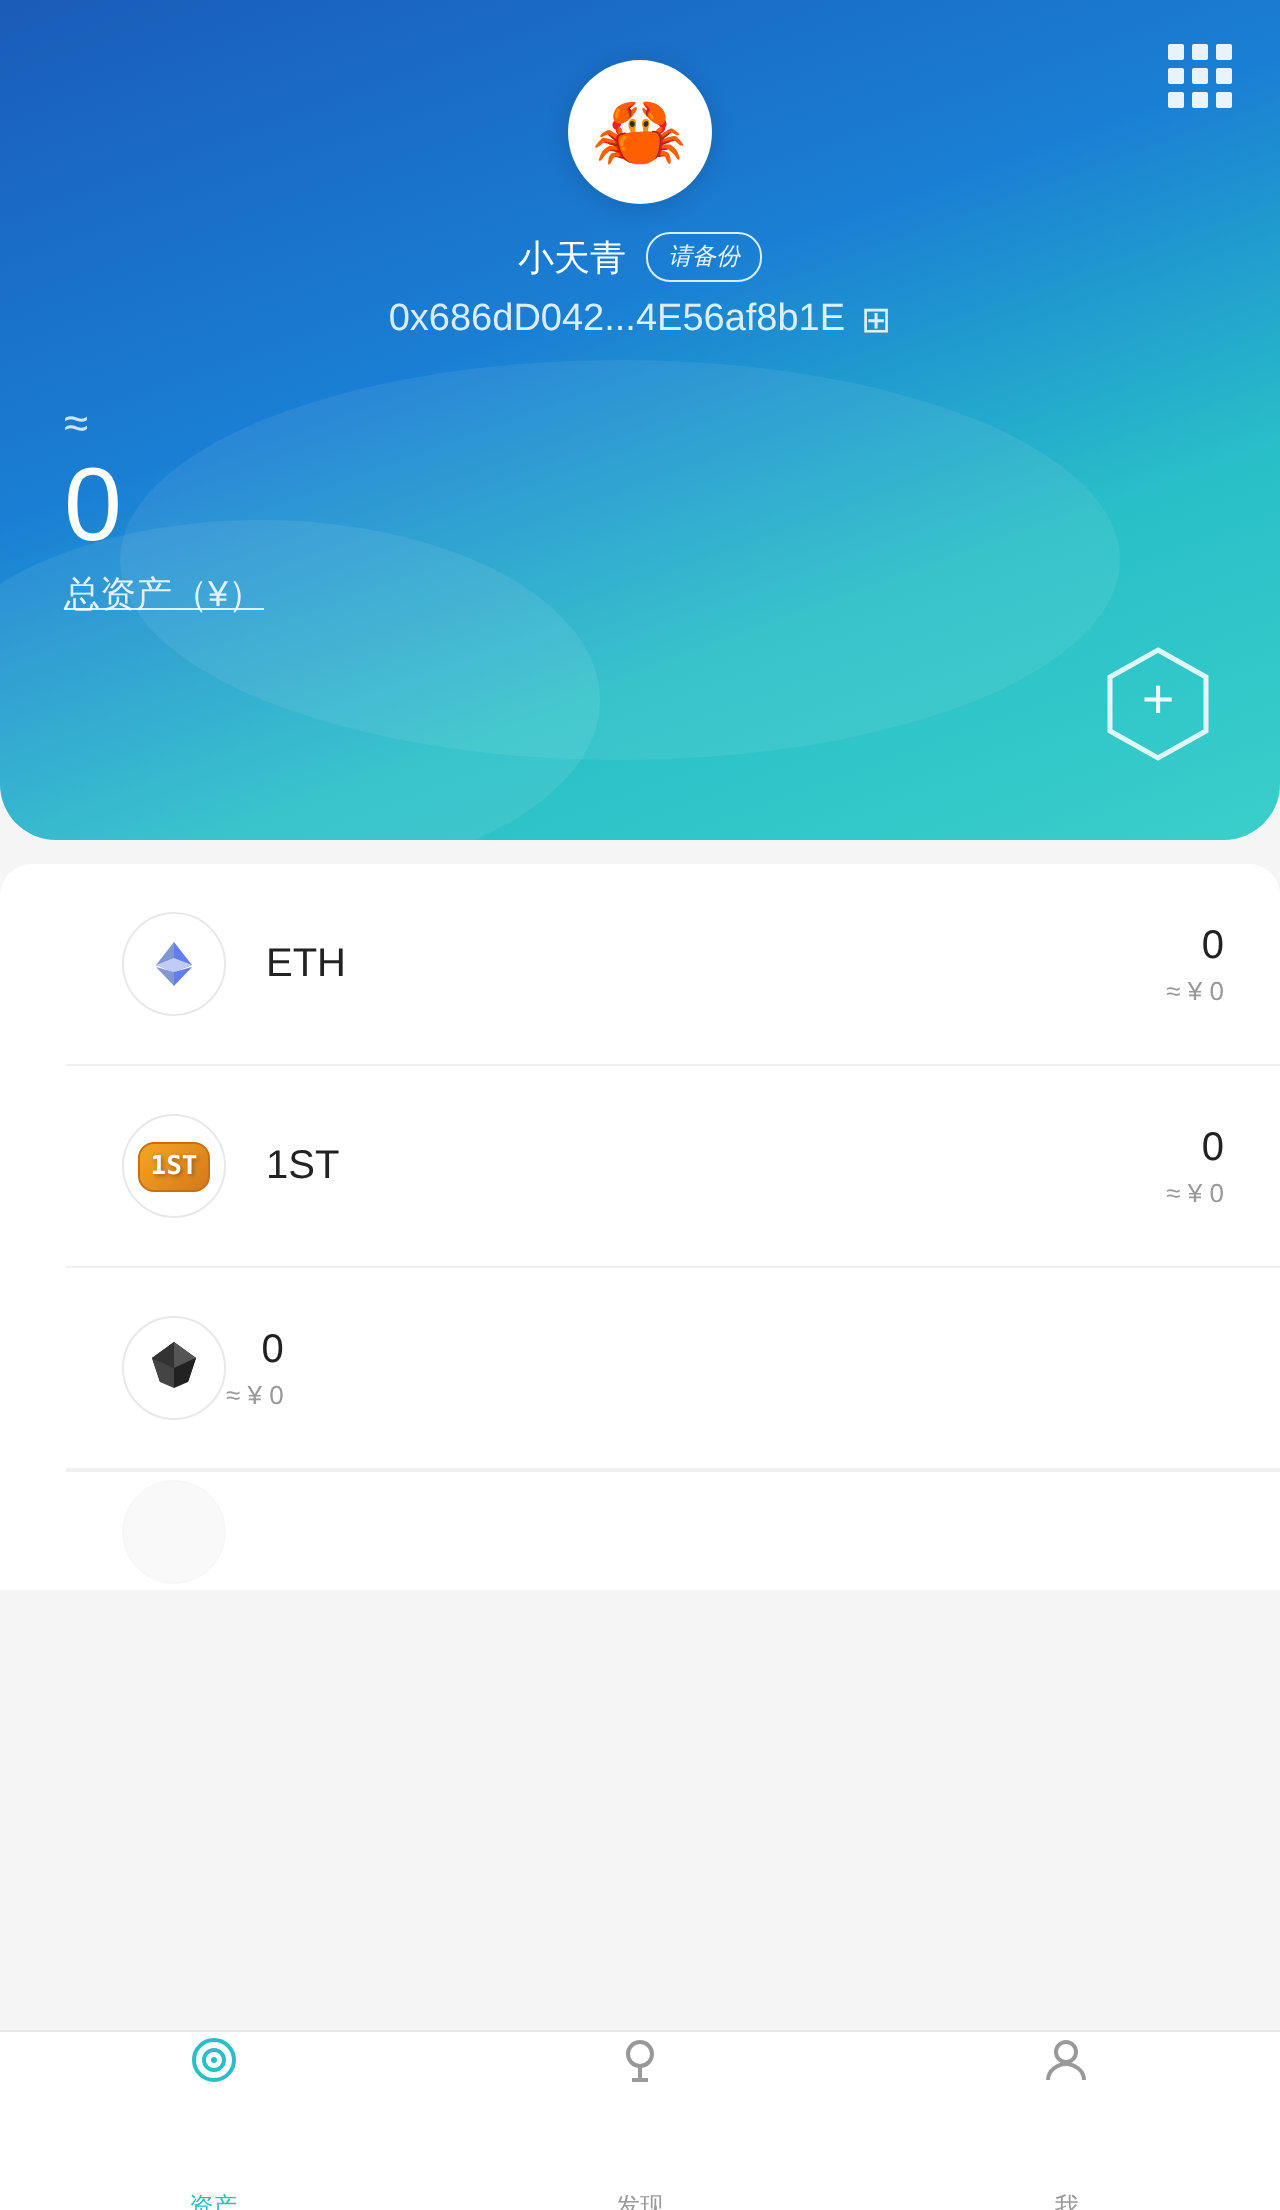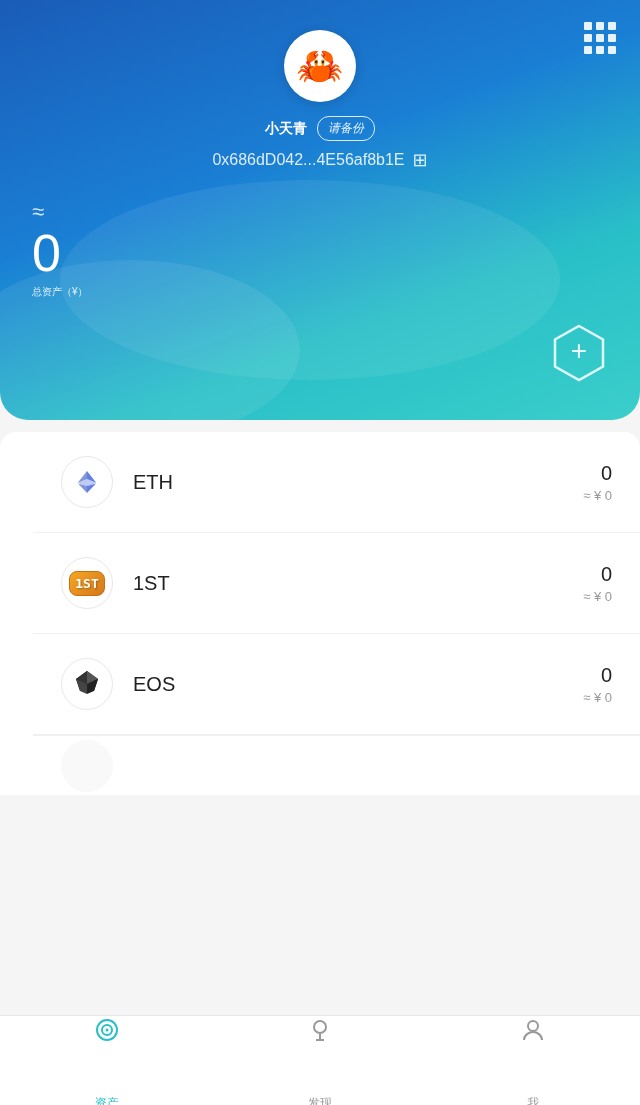--- a/index.html
+++ b/index.html
@@ -79,22 +79,22 @@
 
     .user-info {
       display: flex;
       align-items: center;
       justify-content: center;
       margin-top: 14px;
       gap: 10px;
     }
     .username {
       color: white;
-      font-size: 14px;
-      font-weight: 700;
+      font-size: 18px;
+      font-weight: 400;
     }
     .backup-btn {
       border: 1px solid rgba(255,255,255,0.85);
       color: rgba(255,255,255,0.9);
       font-size: 12px;
       padding: 3px 10px;
       border-radius: 12px;
       background: transparent;
       cursor: pointer;
       font-style: italic;
@@ -102,21 +102,21 @@
 
     .address-row {
       display: flex;
       align-items: center;
       justify-content: center;
       gap: 8px;
       margin-top: 8px;
     }
     .address-text {
       color: rgba(255,255,255,0.85);
-      font-size: 16px;
+      font-size: 19px;
     }
     .qr-icon {
       color: rgba(255,255,255,0.85);
       font-size: 18px;
       cursor: pointer;
     }
 
     .balance-section {
       padding: 28px 32px 0 32px;
       position: relative;
@@ -128,22 +128,23 @@
     }
     .balance-value {
       color: white;
       font-size: 52px;
       font-weight: 300;
       line-height: 1;
       margin-top: 2px;
     }
     .balance-label {
       color: rgba(255,255,255,0.85);
-      font-size: 10px;
+      font-size: 18px;
       margin-top: 6px;
+      text-decoration: underline;
     }
 
     
     .token-list {
       background: white;
       margin-top: 12px;
       border-radius: 16px 16px 0 0;
       overflow: hidden;
       padding-left: 33px;
     }
@@ -333,21 +334,20 @@
       <svg class="eos-logo-svg" viewBox="0 0 30 30" fill="none" xmlns="http://www.w3.org/2000/svg">
 
         <path d="M15 2 L26 10 L22 22 L8 22 L4 10 Z" fill="#19191a"></path>
         <path d="M15 5 L22 11 L19 20 L11 20 L8 11 Z" fill="white" opacity="0.1"></path>
         <path d="M15 2 L26 10 L15 15 Z" fill="#555"></path>
         <path d="M15 2 L4 10 L15 15 Z" fill="#333"></path>
         <path d="M15 15 L26 10 L22 22 L15 25 Z" fill="#222"></path>
         <path d="M15 15 L4 10 L8 22 L15 25 Z" fill="#444"></path>
       </svg>
     </div>
-    <span class="token-name">EOS</span>
     <div class="token-balance">
       <div class="token-amount">0</div>
       <div class="token-cny">≈ ¥ 0</div>
     </div>
   </div>
 
   <div class="partial-item">
     <div class="token-logo" style="opacity:0.3; background:#eee;">
     </div>
   </div>

